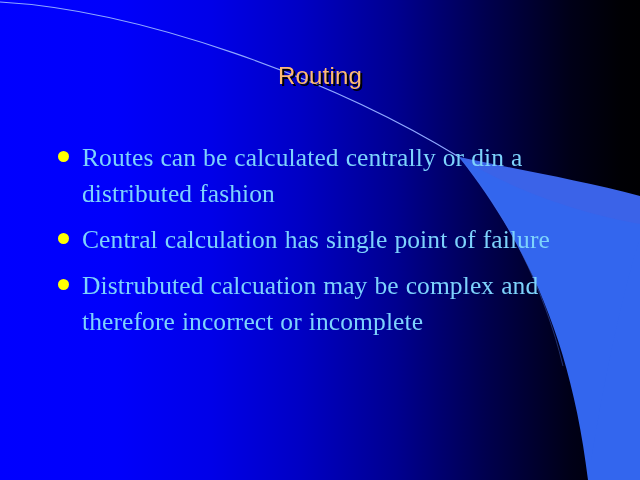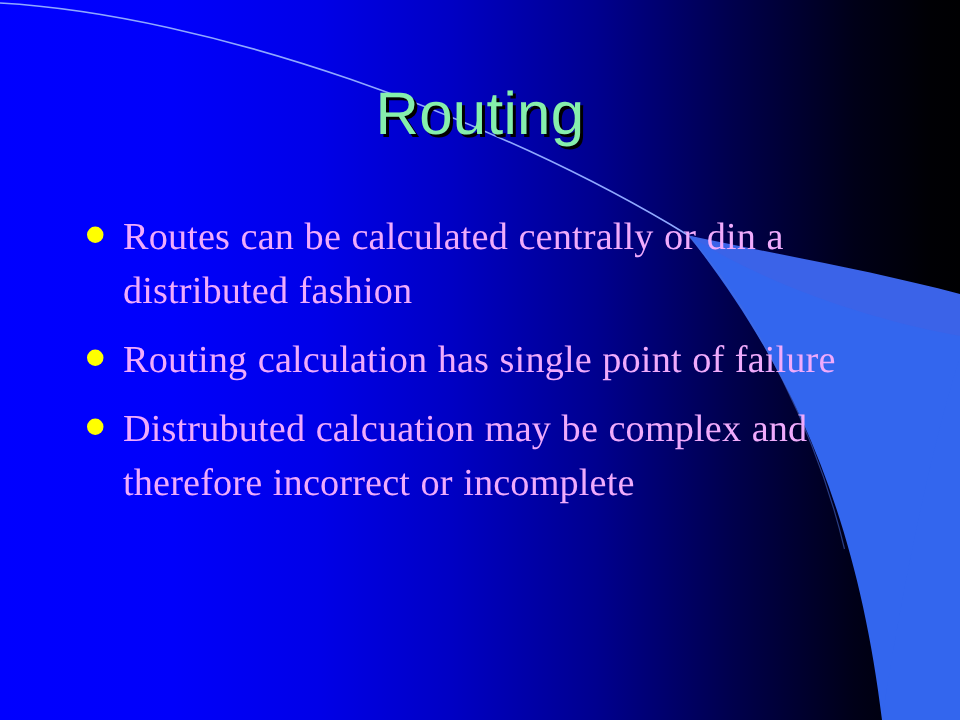--- a/index.html
+++ b/index.html
@@ -43,24 +43,24 @@
   #title-block {
     position: absolute;
     left: 0;
     top: 54px;
     width: 640px;
     text-align: center;
   }
   #title-text {
     display: inline-block;
     font-family: "Liberation Sans", "DejaVu Sans", sans-serif;
-    font-size: 40px;
+    font-size: 24px;
     line-height: 44px;
     font-weight: normal;
-    color: #86efac;
+    color: #fdba74;
     text-shadow: 2px 2px 0 #000000;
     letter-spacing: 0.2px;
     white-space: nowrap;
   }
 
   
   #body-block {
     position: absolute;
     left: 56px;
     top: 140px;
@@ -79,21 +79,21 @@
     width: 11px;
     height: 11px;
     border-radius: 50%;
     background: #ffff00;
   }
   .bullet-text {
     display: block;
     font-family: "Liberation Serif", "DejaVu Serif", serif;
     font-size: 25.5px;
     line-height: 36px;
-    color: #f0abfc;
+    color: #7dd3fc;
     letter-spacing: 0.1px;
     word-spacing: 0.5px;
   }
 </style>
 </head>
 <body>
 
 <div id="slide">
 
   <div id="bg-gradient"></div>
@@ -118,21 +118,21 @@
   <div id="body-block">
 
     <div class="bullet-row">
       <span class="bullet-dot"></span>
       <span class="bullet-text">Routes can be calculated centrally or din a distributed fashion</span>
     </div>
 
 
     <div class="bullet-row">
       <span class="bullet-dot"></span>
-      <span class="bullet-text">Routing calculation has single point of failure</span>
+      <span class="bullet-text">Central calculation has single point of failure</span>
     </div>
 
     <div class="bullet-row">
       <span class="bullet-dot"></span>
       <span class="bullet-text">Distrubuted calcuation may be complex and therefore incorrect or incomplete</span>
     </div>
 
   </div>
 </div>
 

